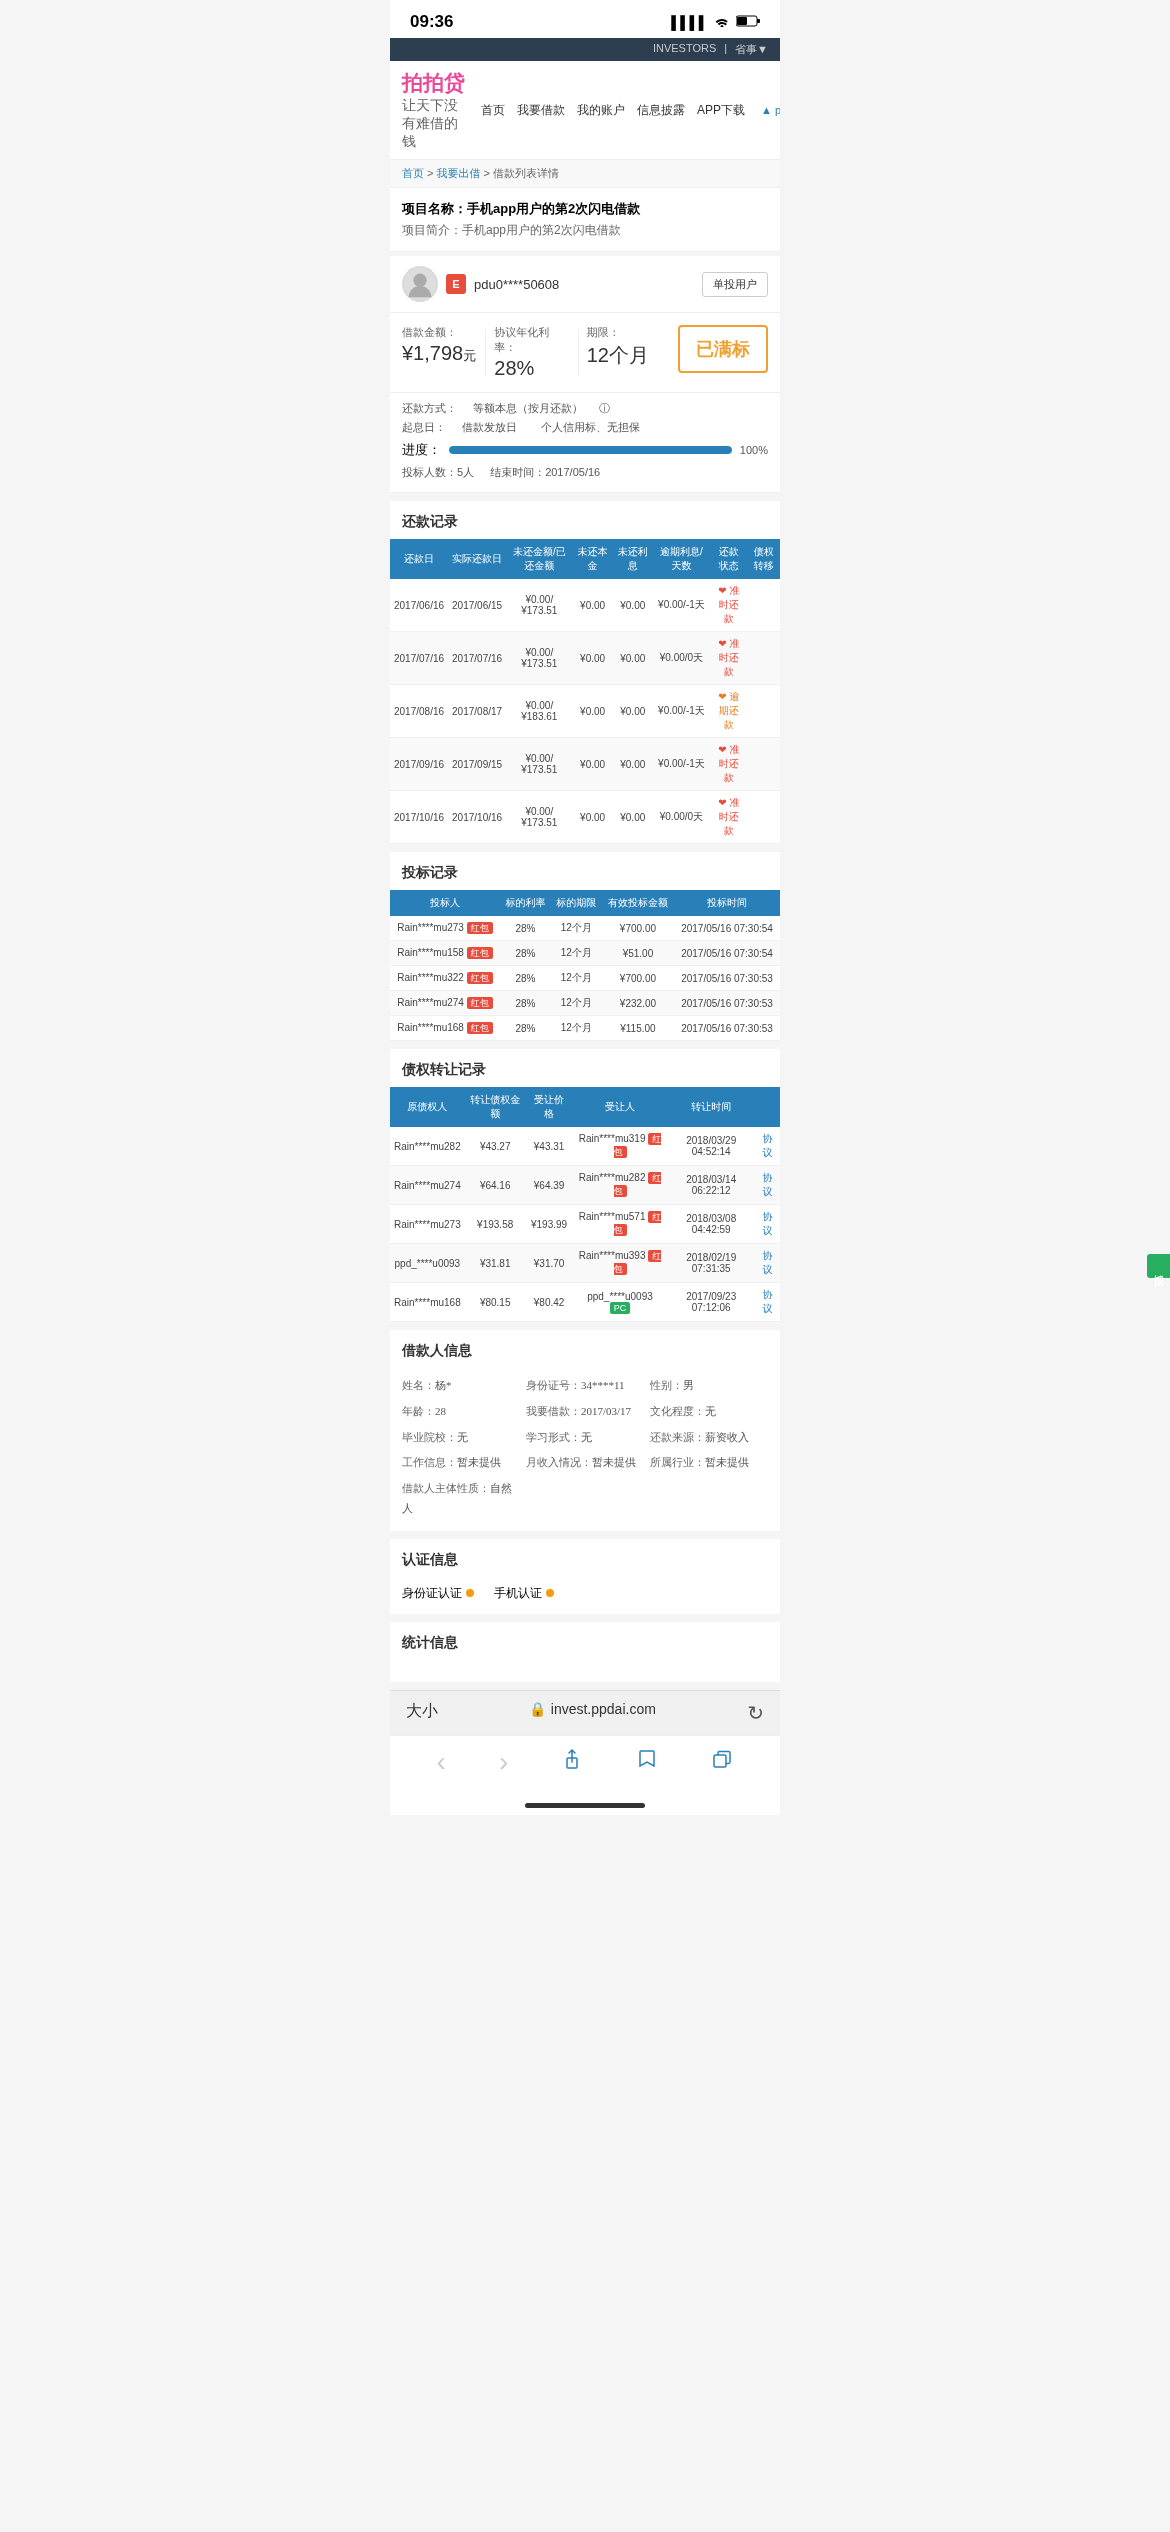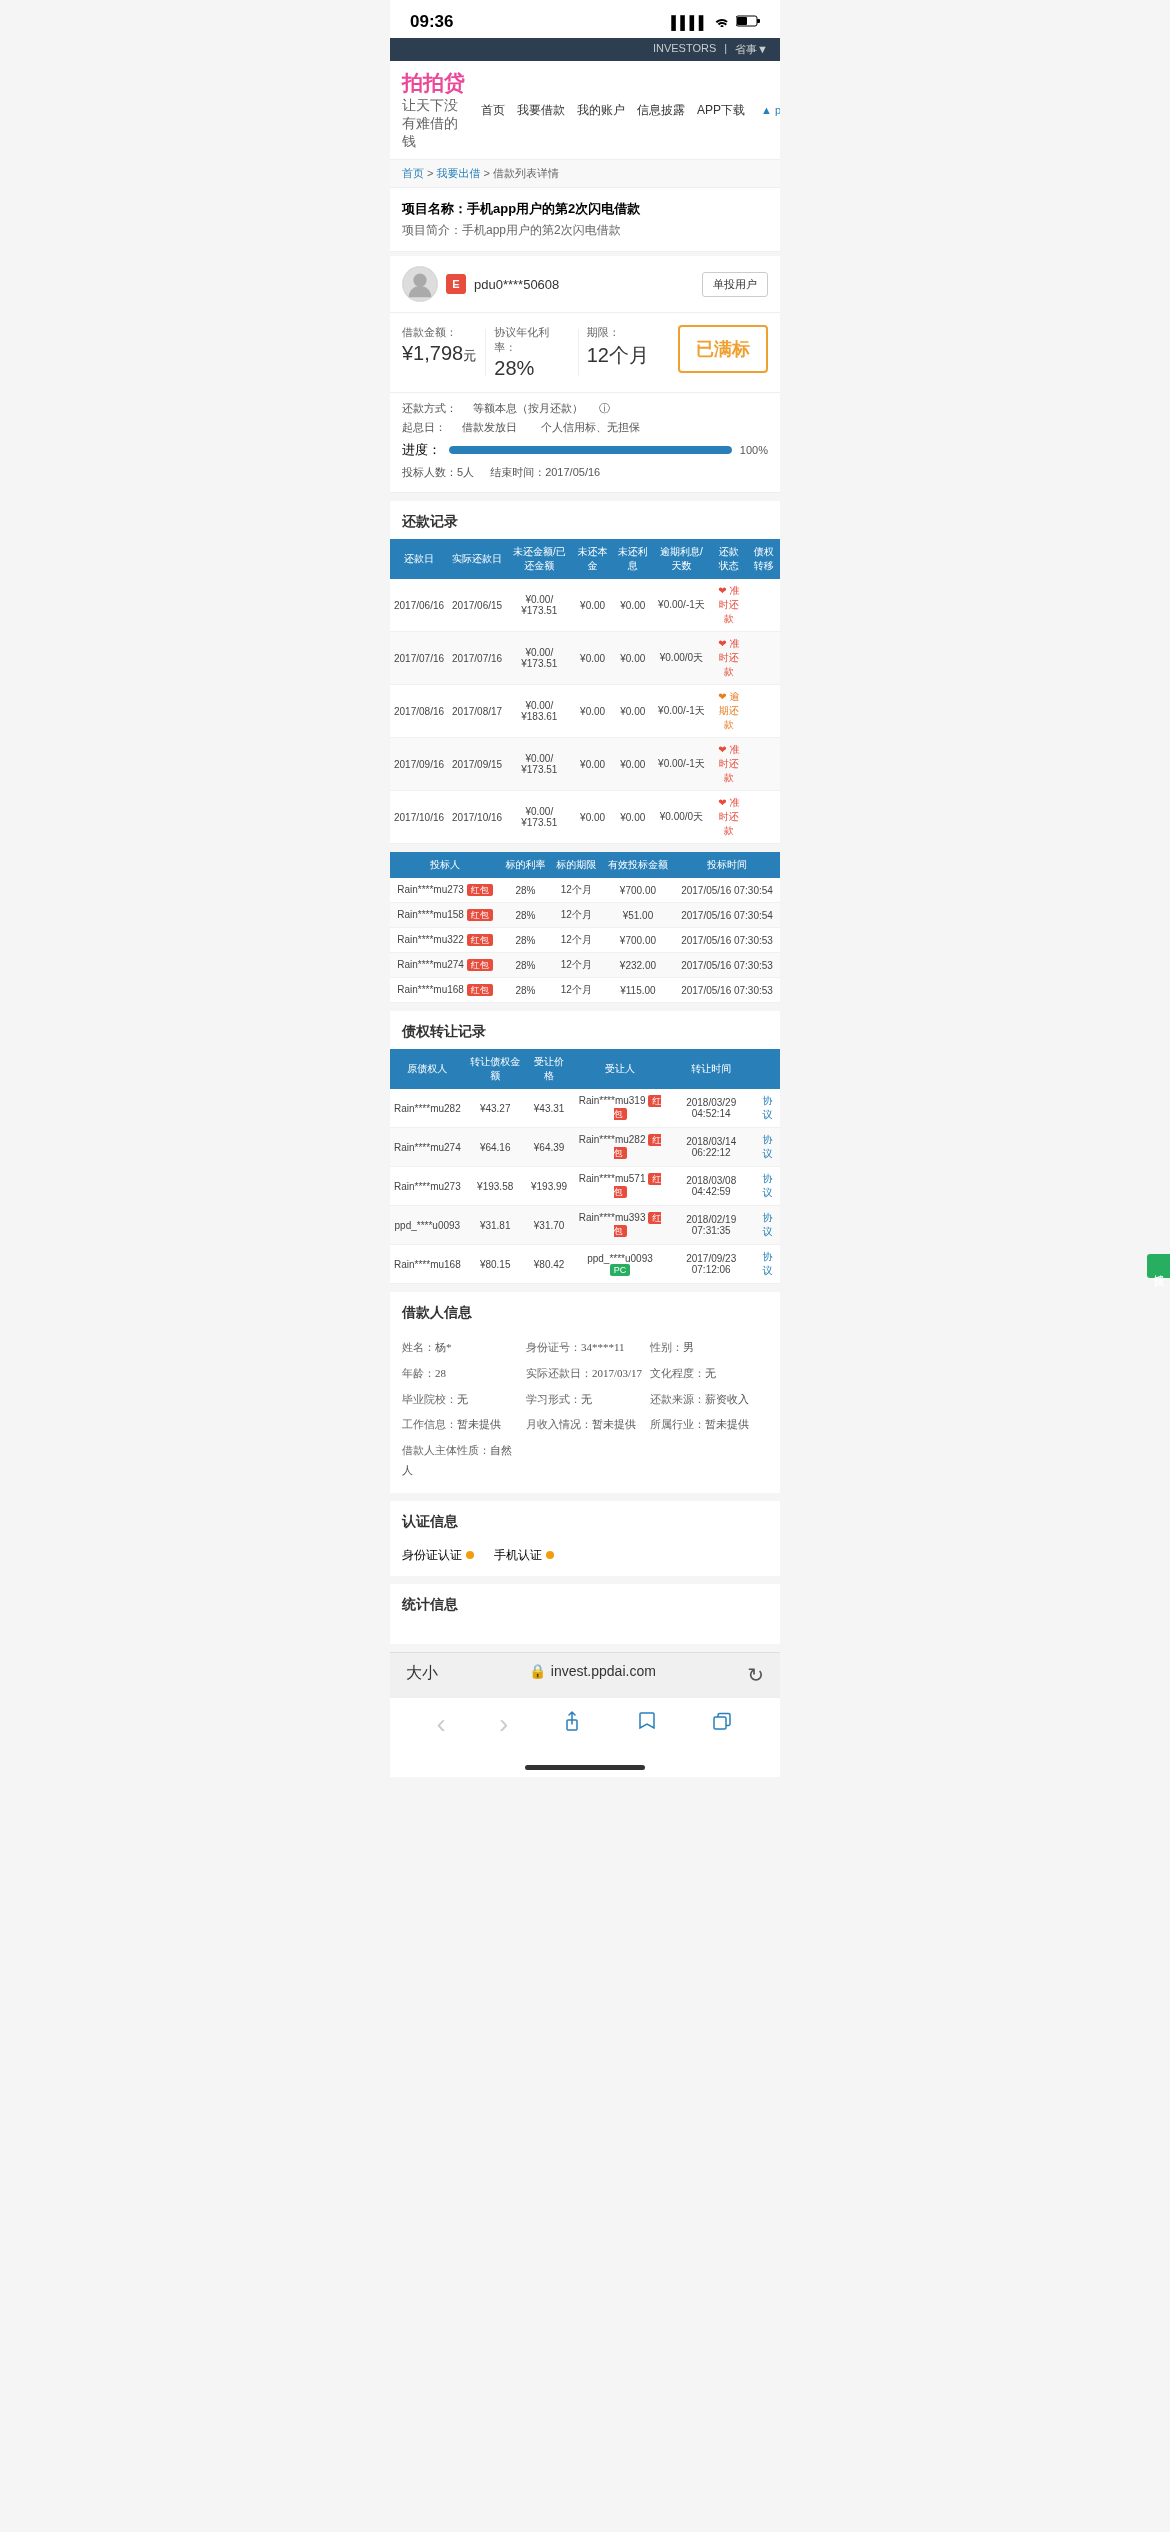--- a/index.html
+++ b/index.html
@@ -296,20 +296,21 @@
             <td>¥0.00/0天</td>
             <td><span class="status-on-time">❤ 准时还款</span></td>
             <td></td>
           </tr>
         </tbody>
     </table>
   </div>
 </div>
 
 <div class="section" style="margin-top:8px;">
+  <div class="section-title">投标记录</div>
   <div class="table-wrap">
     <table class="data-table">
       <thead>
         <tr>
           <th>投标人</th>
           <th>标的利率</th>
           <th>标的期限</th>
           <th>有效投标金额</th>
           <th>投标时间</th>
         </tr>
@@ -416,21 +417,21 @@
 </div>
 
 <div class="section" style="margin-top:8px;">
   <div class="section-title">借款人信息</div>
   <div class="borrower-info">
     <div class="info-grid" id="borrower-grid">
     <div class="info-item"><span class="info-label">姓名：</span><span>杨*</span></div>
         <div class="info-item"><span class="info-label">身份证号：</span><span>34****11</span></div>
         <div class="info-item"><span class="info-label">性别：</span><span>男</span></div>
         <div class="info-item"><span class="info-label">年龄：</span><span>28</span></div>
-        <div class="info-item"><span class="info-label">实际还款日：</span><span>2017/03/17</span></div>
+        <div class="info-item"><span class="info-label">我要借款：</span><span>2017/03/17</span></div>
         <div class="info-item"><span class="info-label">文化程度：</span><span>无</span></div>
         <div class="info-item"><span class="info-label">毕业院校：</span><span>无</span></div>
         <div class="info-item"><span class="info-label">学习形式：</span><span>无</span></div>
         <div class="info-item"><span class="info-label">还款来源：</span><span>薪资收入</span></div>
         <div class="info-item"><span class="info-label">工作信息：</span><span>暂未提供</span></div>
         <div class="info-item"><span class="info-label">月收入情况：</span><span>暂未提供</span></div>
         <div class="info-item"><span class="info-label">所属行业：</span><span>暂未提供</span></div>
         <div class="info-item"><span class="info-label">借款人主体性质：</span><span>自然人</span></div>
       </div>
   </div>

